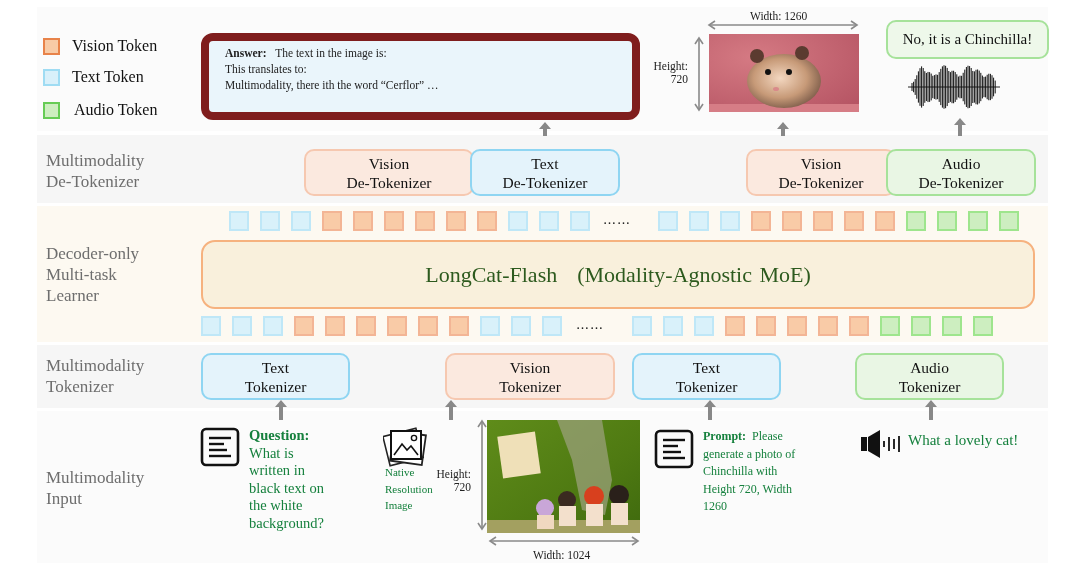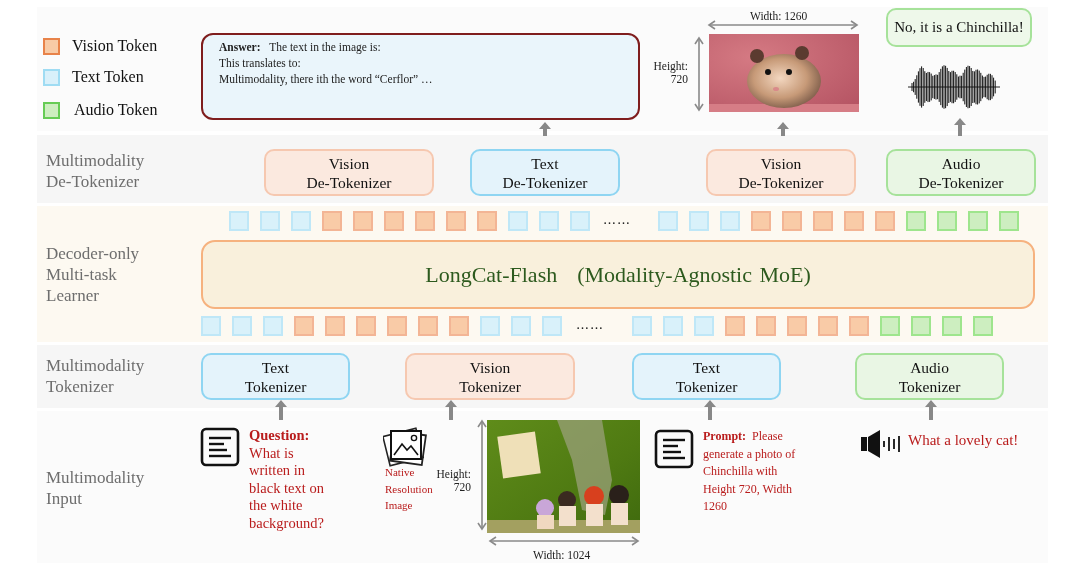--- a/index.html
+++ b/index.html
@@ -16,43 +16,43 @@
          font-size: 17px; line-height: 21px; color: #6e6e6e; white-space: pre-line; }
   .legend-item { position: absolute; left: 43px; display: flex; align-items: center; gap: 12px;
          font-family: "Liberation Serif", serif; font-size: 16px; color: #111; }
   .sw { width: 17px; height: 17px; box-sizing: border-box; border: 2px solid; }
   .sw-vision { background: #f8cba6; border-color: #e8834a; }
   .sw-text { background: #d9f0fa; border-color: #9fdcf3; }
   .sw-audio { background: #cdeec0; border-color: #66cc55; }
   .box { position: absolute; box-sizing: border-box; border-radius: 10px; border: 2px solid;
          display: flex; flex-direction: column; align-items: center; justify-content: center;
          font-family: "Liberation Serif", serif; font-size: 15.5px; line-height: 19px; text-align: center; color: #111; }
-  .box-vision { background: #fbe9df; border-color: #f6c8b0; }
+  .box-vision { background: #fbe9df; border-color: #f6c8b0; margin-left: 40px; }
   .box-text { background: #e4f3fb; border-color: #8fd5f2; }
   .box-audio { background: #e9f6e4; border-color: #a6e29a; }
   .tok { position: absolute; width: 20px; height: 20px; box-sizing: border-box; border: 2px solid; }
   .tok-text { background: #d9f1fa; border-color: #bfe7f7; }
   .tok-vision { background: #f9cba7; border-color: #f3b595; }
   .tok-audio { background: #cdeec0; border-color: #9ee58d; }
   .dots { position: absolute; font-size: 13px; letter-spacing: 1px; color: #222; }
   .decoder-box { position: absolute; left: 201px; top: 240px; width: 834px; height: 69px; box-sizing: border-box;
          background: #f9f0dc; border: 2px solid #f6b27f; border-radius: 14px;
          display: flex; align-items: center; justify-content: center;
          font-family: "Liberation Serif", serif; font-size: 22px; color: #2d5a1e; word-spacing: 2px; }
   .arrow { position: absolute; width: 14px; }
   .answer-box { position: absolute; left: 201px; top: 33px; width: 439px; height: 87px; box-sizing: border-box;
-         background: #eaf5fb; border: 2px solid #7f1d1d; border-radius: 12px; padding: 4px 16px;
+         background: #eaf5fb; border: 8px solid #7f1d1d; border-radius: 12px; padding: 4px 16px;
          font-family: "Liberation Serif", serif; font-size: 11.5px; line-height: 16px; color: #222; }
   .answer-box .ind { padding-left: 19px; font-weight: bold; }
   .small-serif { font-family: "Liberation Serif", serif; color: #222; }
-  .chin-box { position: absolute; left: 886px; top: 8px; width: 146px; height: 39px; box-sizing: border-box;
+  .chin-box { position: absolute; left: 886px; top: 20px; width: 163px; height: 39px; box-sizing: border-box;
          background: #eef8ea; border: 2px solid #a6e29a; border-radius: 10px;
          display: flex; align-items: center; justify-content: center;
          font-family: "Liberation Serif", serif; font-size: 15px; color: #111; }
-  .input-text { position: absolute; font-family: "Liberation Serif", serif; font-size: 14.5px; line-height: 17.5px; color: #b91c1c; }
+  .input-text { position: absolute; font-family: "Liberation Serif", serif; font-size: 14.5px; line-height: 17.5px; color: #15803d; }
 </style>
 </head>
 <body>
 
 <div class="band band-top"></div>
 <div class="band band-detok"></div>
 <div class="band band-dec"></div>
 <div class="band band-tok"></div>
 <div class="band band-in"></div>
 

